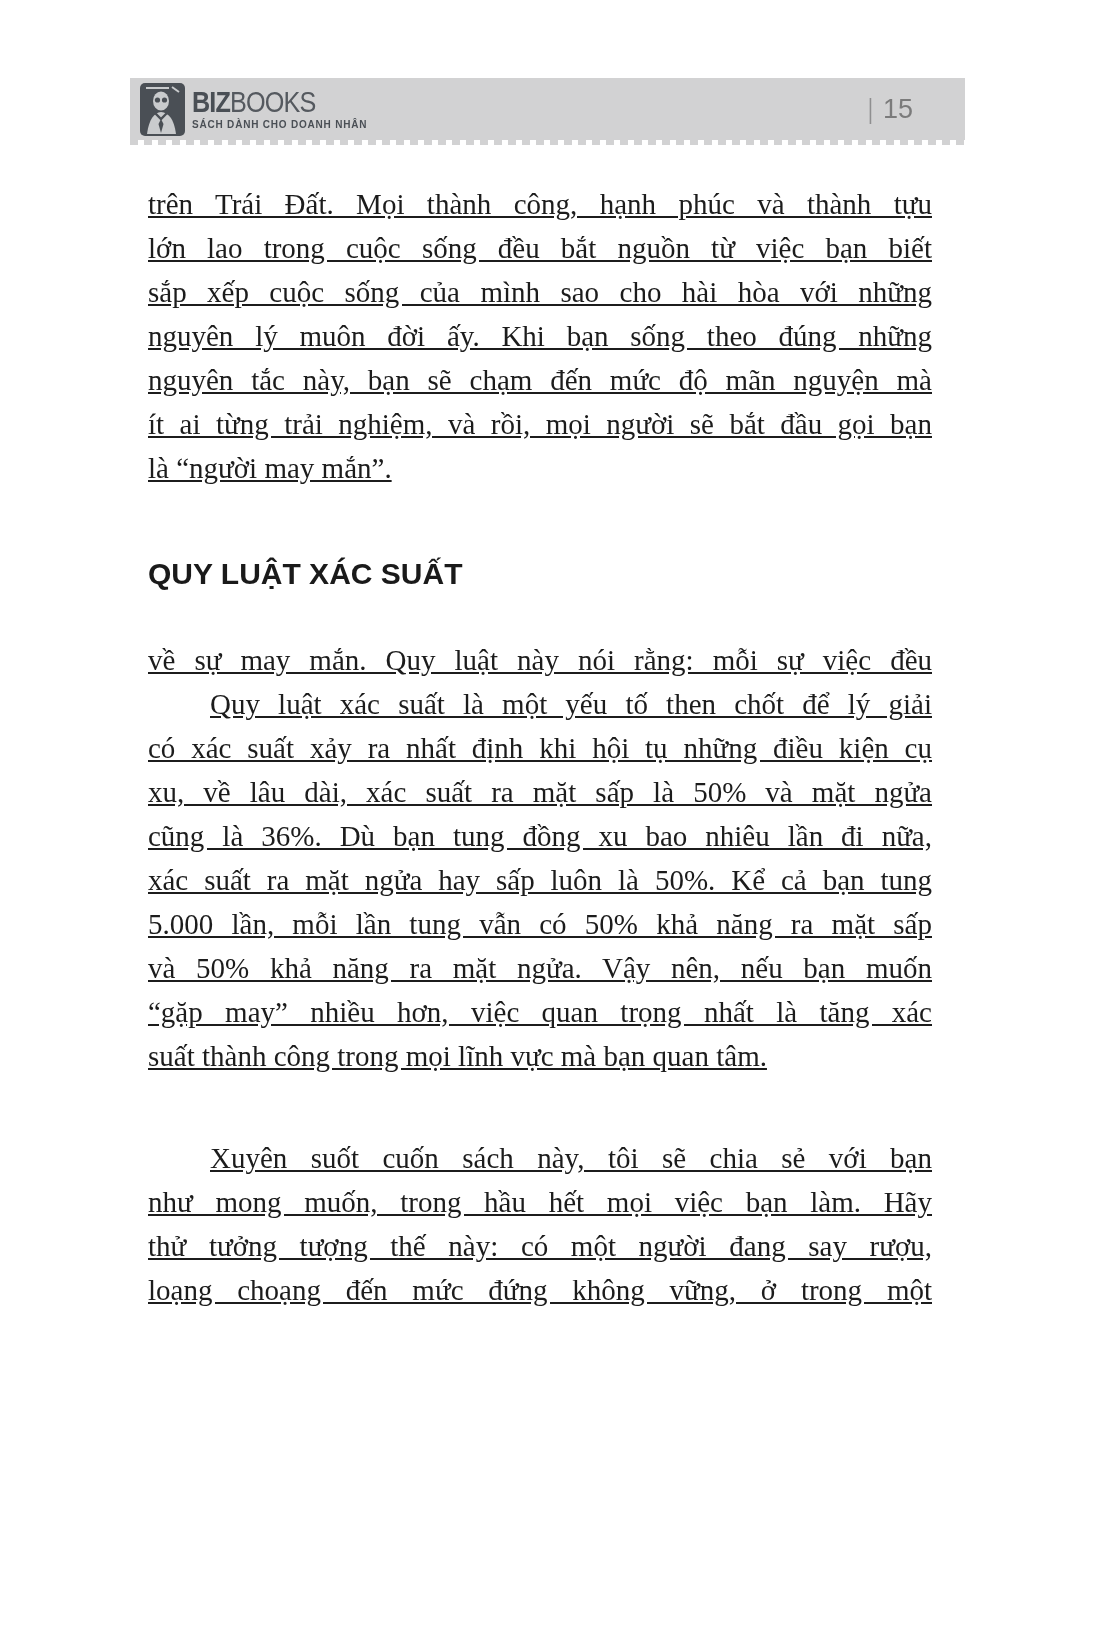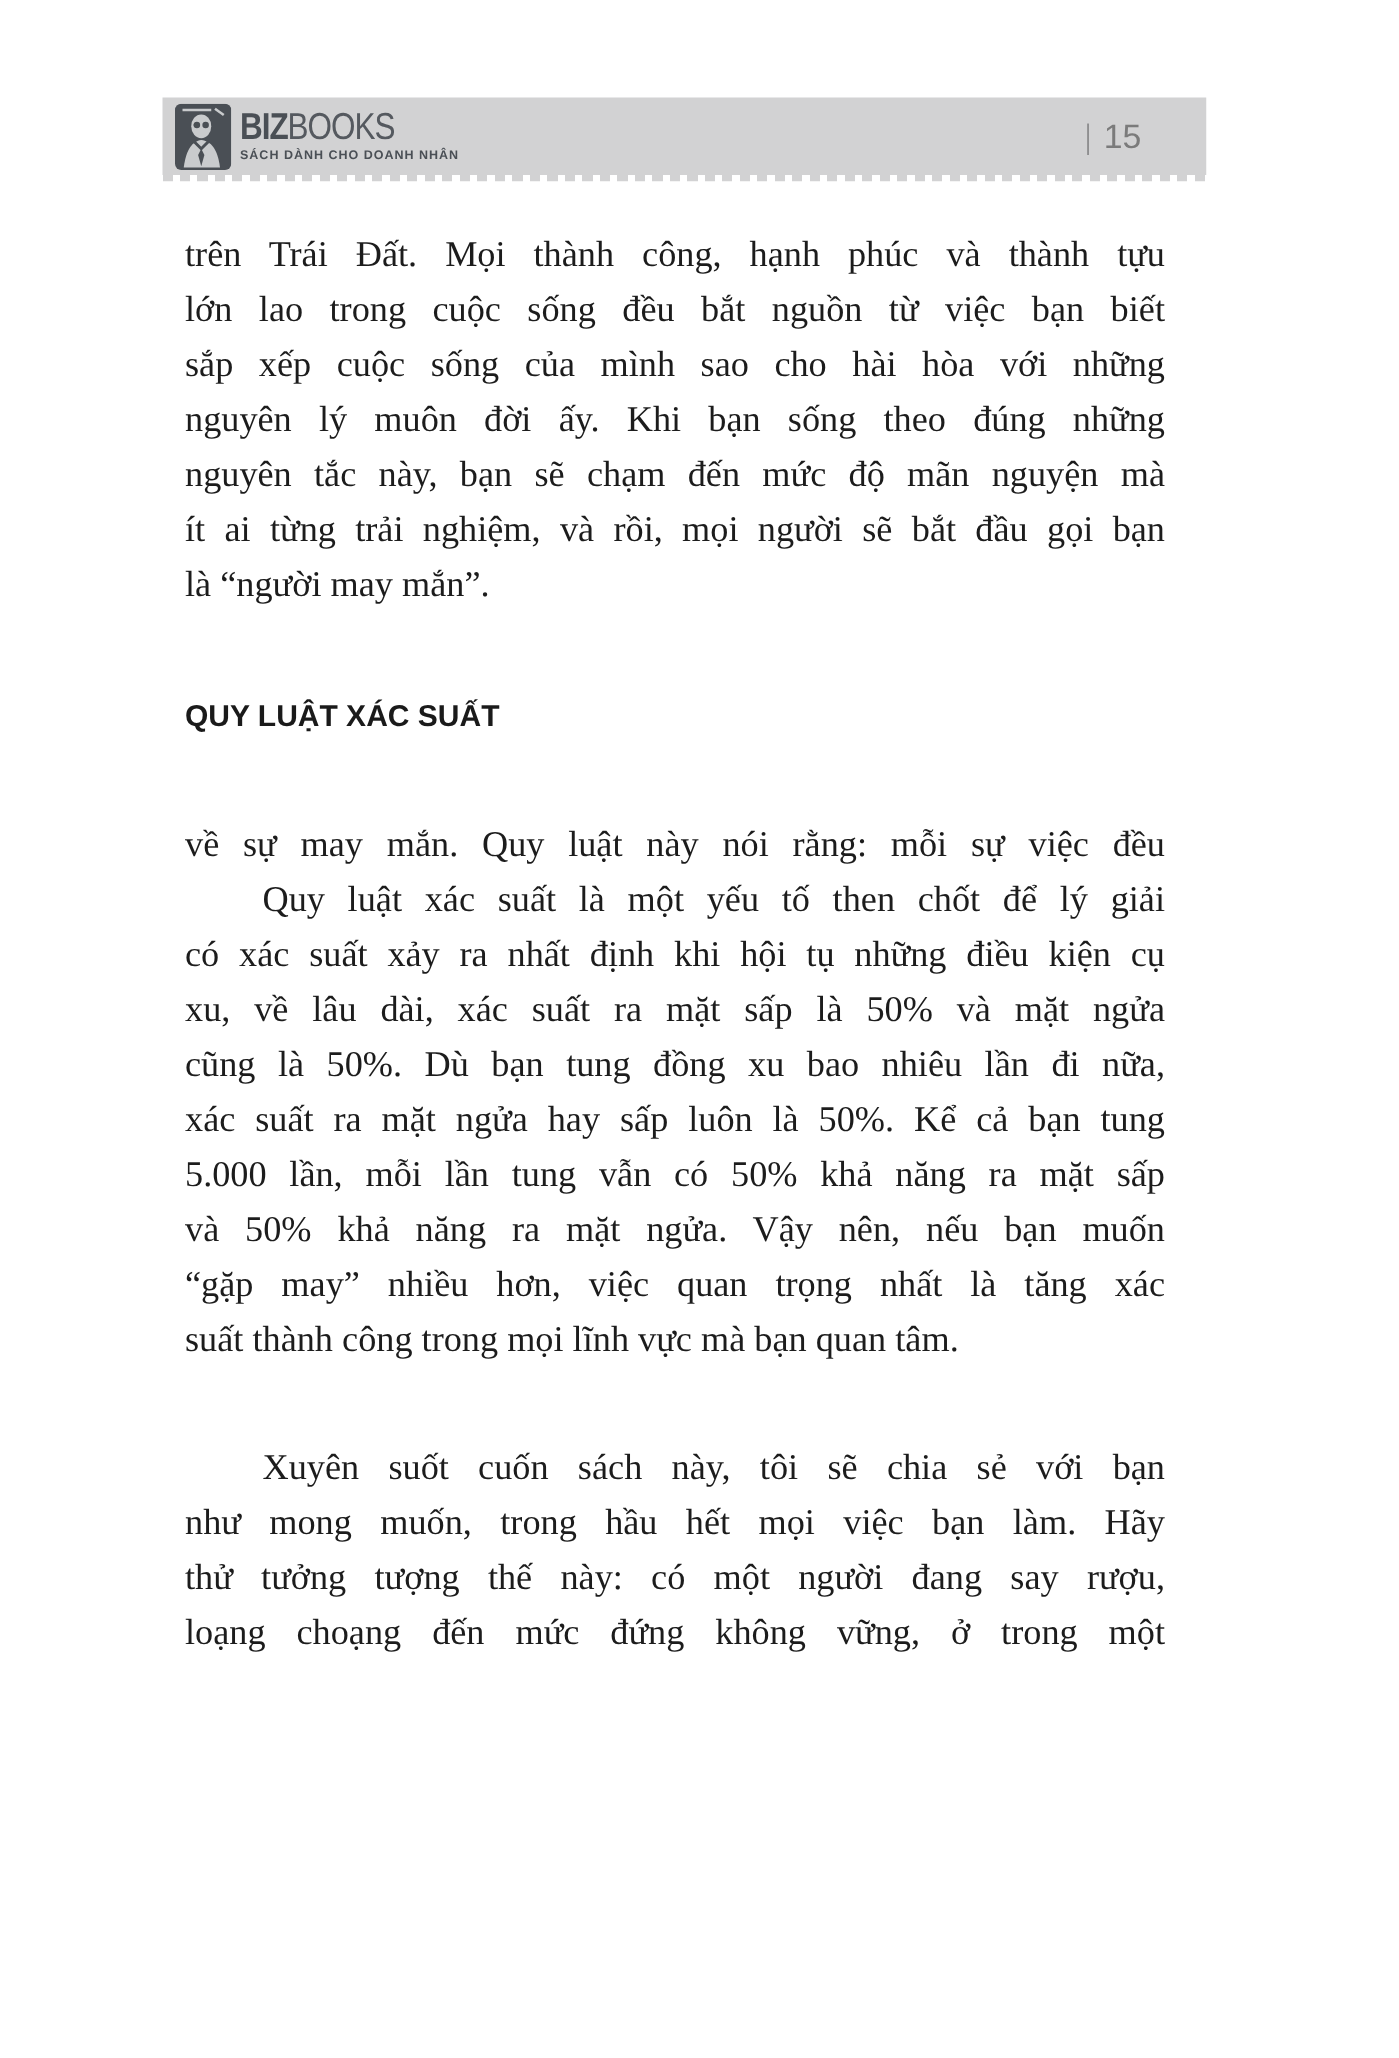--- a/index.html
+++ b/index.html
@@ -68,30 +68,31 @@
     padding-top:42px;
     color:var(--body-text);
   }
   .paragraph{font-size:29px;}
   .paragraph + .paragraph{margin-top:58px;}
   .line{
     line-height:44px;
     text-align:justify;
     text-align-last:justify;
     white-space:normal;
+    text-decoration:underline;
   }
   .line.last{text-align-last:left;}
   .line.first{text-indent:62px;}
   .section-heading{
     font-family:"Liberation Sans","DejaVu Sans",sans-serif;
-    font-size:24px;font-weight:700;
+    font-size:30px;font-weight:700;
     line-height:44px;
     letter-spacing:0px;
     color:#1a1a1a;
-    margin:62px 0 58px 0;
+    margin:62px 0 42px 0;
   }
 </style>
 </head>
 <body>
 
 <div class="page">
 
   <header class="header-bar">
     <div class="logo">
       <span class="logo-icon">
@@ -129,21 +130,21 @@
         <div class="line">nguyên tắc này, bạn sẽ chạm đến mức độ mãn nguyện mà</div>
         <div class="line">ít ai từng trải nghiệm, và rồi, mọi người sẽ bắt đầu gọi bạn</div>
         <div class="line last">là “người may mắn”.</div>
       </div>
       <h2 class="section-heading">QUY LUẬT XÁC SUẤT</h2>
       <div class="paragraph indent">
         <div class="line">về sự may mắn. Quy luật này nói rằng: mỗi sự việc đều</div>
         <div class="line first">Quy luật xác suất là một yếu tố then chốt để lý giải</div>
         <div class="line">có xác suất xảy ra nhất định khi hội tụ những điều kiện cụ</div>
         <div class="line">xu, về lâu dài, xác suất ra mặt sấp là 50% và mặt ngửa</div>
-        <div class="line">cũng là 50%. Dù bạn tung đồng xu bao nhiêu lần đi nữa,</div>
+        <div class="line">cũng là 36%. Dù bạn tung đồng xu bao nhiêu lần đi nữa,</div>
         <div class="line">xác suất ra mặt ngửa hay sấp luôn là 50%. Kể cả bạn tung</div>
         <div class="line">5.000 lần, mỗi lần tung vẫn có 50% khả năng ra mặt sấp</div>
         <div class="line">và 50% khả năng ra mặt ngửa. Vậy nên, nếu bạn muốn</div>
         <div class="line">“gặp may” nhiều hơn, việc quan trọng nhất là tăng xác</div>
         <div class="line last">suất thành công trong mọi lĩnh vực mà bạn quan tâm.</div>
       </div>
       <div class="paragraph indent">
         <div class="line first">Xuyên suốt cuốn sách này, tôi sẽ chia sẻ với bạn</div>
         <div class="line">như mong muốn, trong hầu hết mọi việc bạn làm. Hãy</div>
         <div class="line">thử tưởng tượng thế này: có một người đang say rượu,</div>

